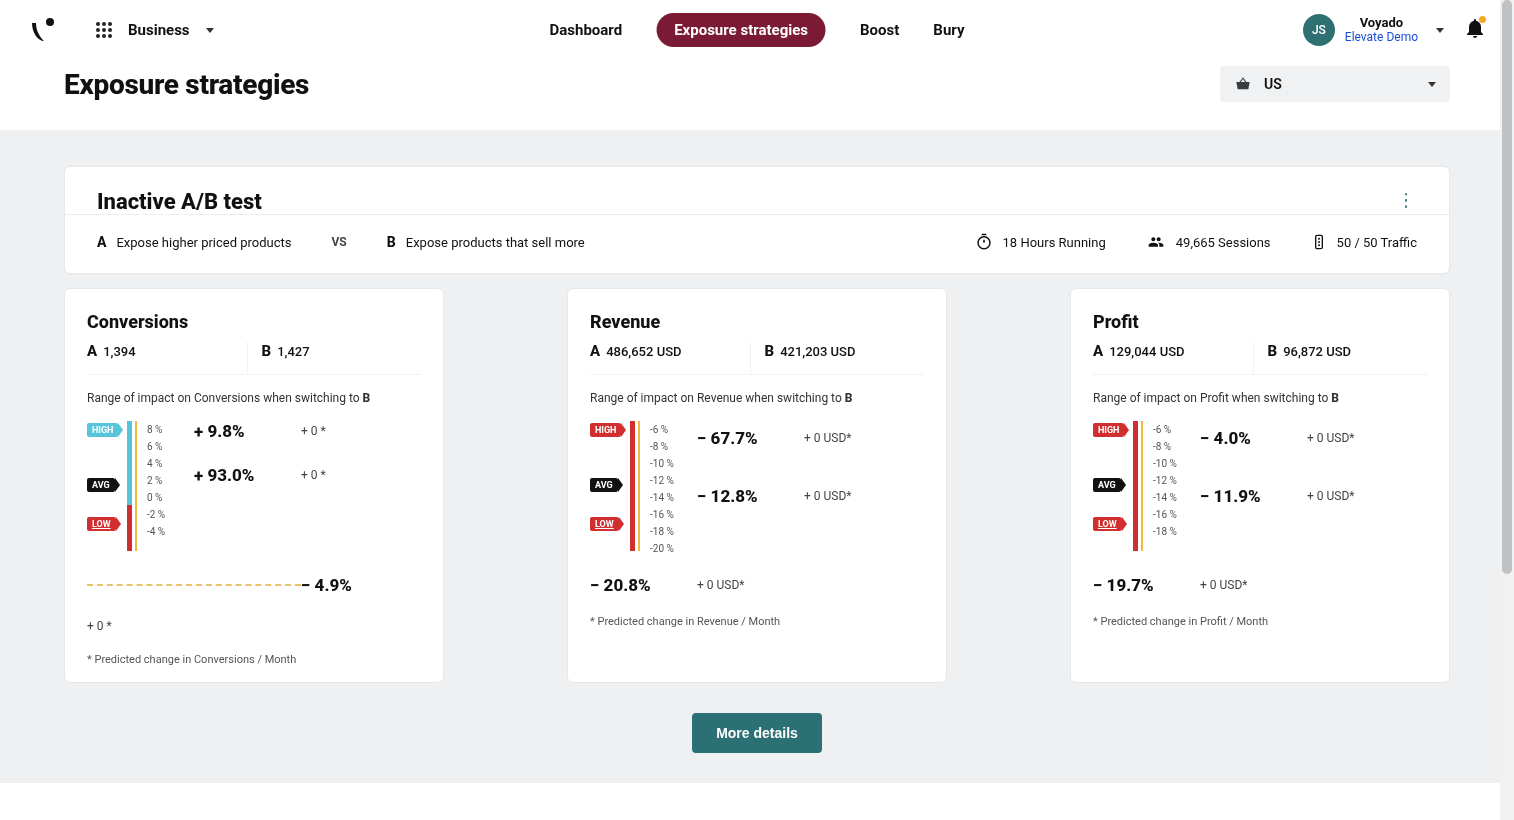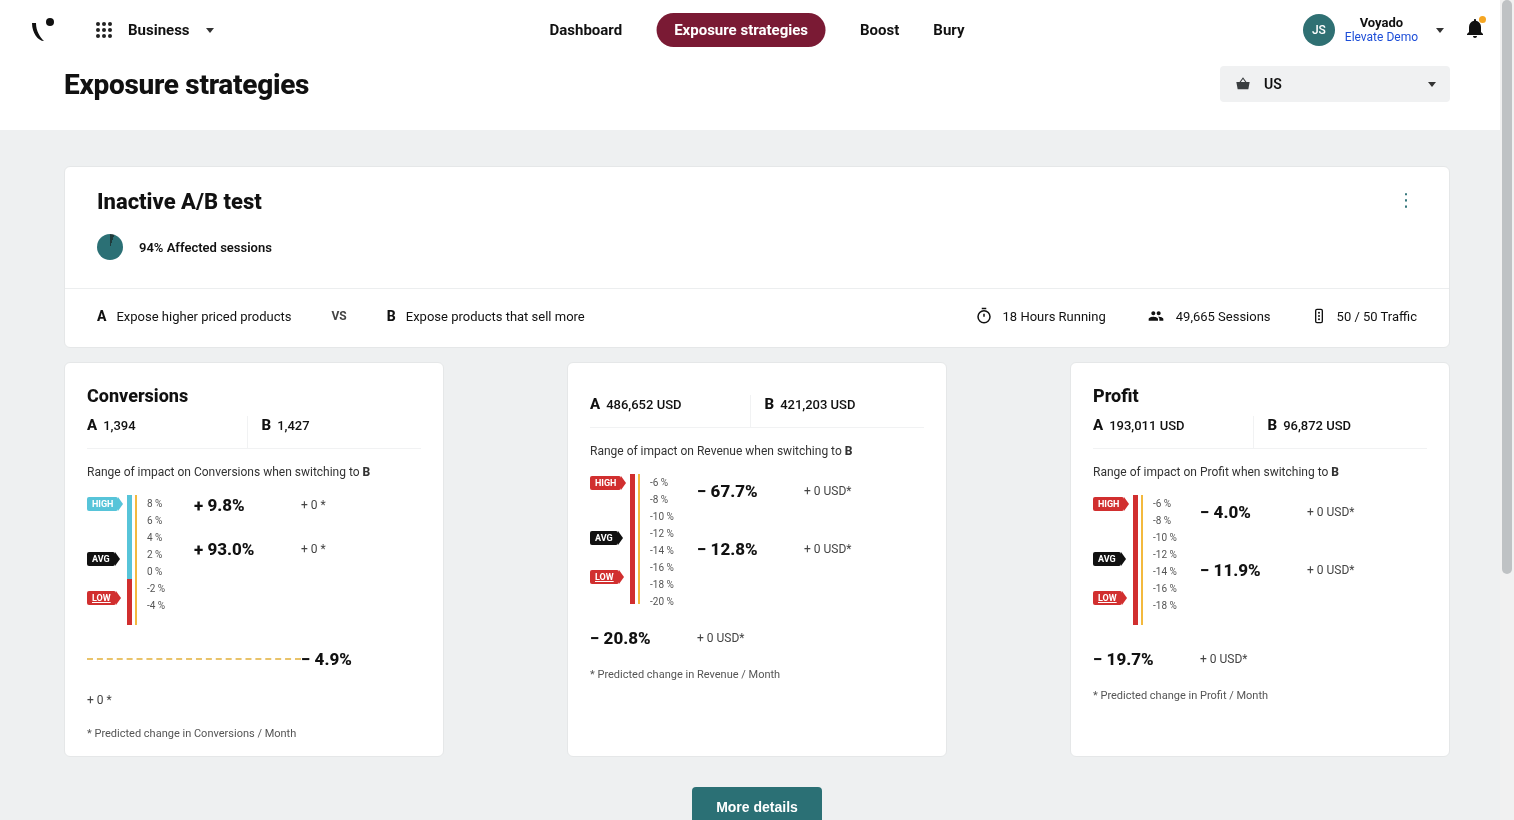--- a/index.html
+++ b/index.html
@@ -128,24 +128,20 @@
     <span class="label">US</span>
     <span class="caret"></span>
   </div>
 </div>
 
 <div class="gray-area">
 
   <div class="card test-card">
     <span class="test-more">⋮</span>
     <div class="test-title">Inactive A/B test</div>
-    <div class="affected">
-      <div class="pie"></div>
-      <span class="txt">94% Affected sessions</span>
-    </div>
     <div class="test-meta">
       <div class="meta-item">
         <span class="letter">A</span>
         <span>Expose higher priced products</span>
       </div>
       <span class="vs">VS</span>
       <div class="meta-item">
         <span class="letter">B</span>
         <span>Expose products that sell more</span>
       </div>
@@ -212,20 +208,21 @@
         <span class="impact-pct">+ 93.0%</span>
         <span class="impact-pred">+ 0 *</span>
         <div class="dashed"></div>
         <span class="impact-pct">− 4.9%</span>
         <span class="impact-pred">+ 0 *</span>
       </div>
       <div class="footnote">* Predicted change in Conversions / Month</div>
     </div>
 
     <div class="card metric-card">
+      <div class="metric-title">Revenue</div>
       <div class="ab-values">
         <div class="half">
             <span class="letter">A</span>
             <span class="val">486,652 USD</span>
           </div>
         <div class="half right">
             <span class="letter">B</span>
             <span class="val">421,203 USD</span>
           </div>
       </div>
@@ -258,21 +255,21 @@
         <span class="impact-pred">+ 0 USD*</span>
       </div>
       <div class="footnote">* Predicted change in Revenue / Month</div>
     </div>
 
     <div class="card metric-card">
       <div class="metric-title">Profit</div>
       <div class="ab-values">
         <div class="half">
             <span class="letter">A</span>
-            <span class="val">193,011 USD</span>
+            <span class="val">129,044 USD</span>
           </div>
         <div class="half right">
             <span class="letter">B</span>
             <span class="val">96,872 USD</span>
           </div>
       </div>
       <div class="impact-line"><span>Range of impact on Profit when switching to </span><b>B</b></div>
       <div class="impact-grid">
         <span class="impact-pct">− 4.0%</span>
         <span class="impact-pred">+ 0 USD*</span>

